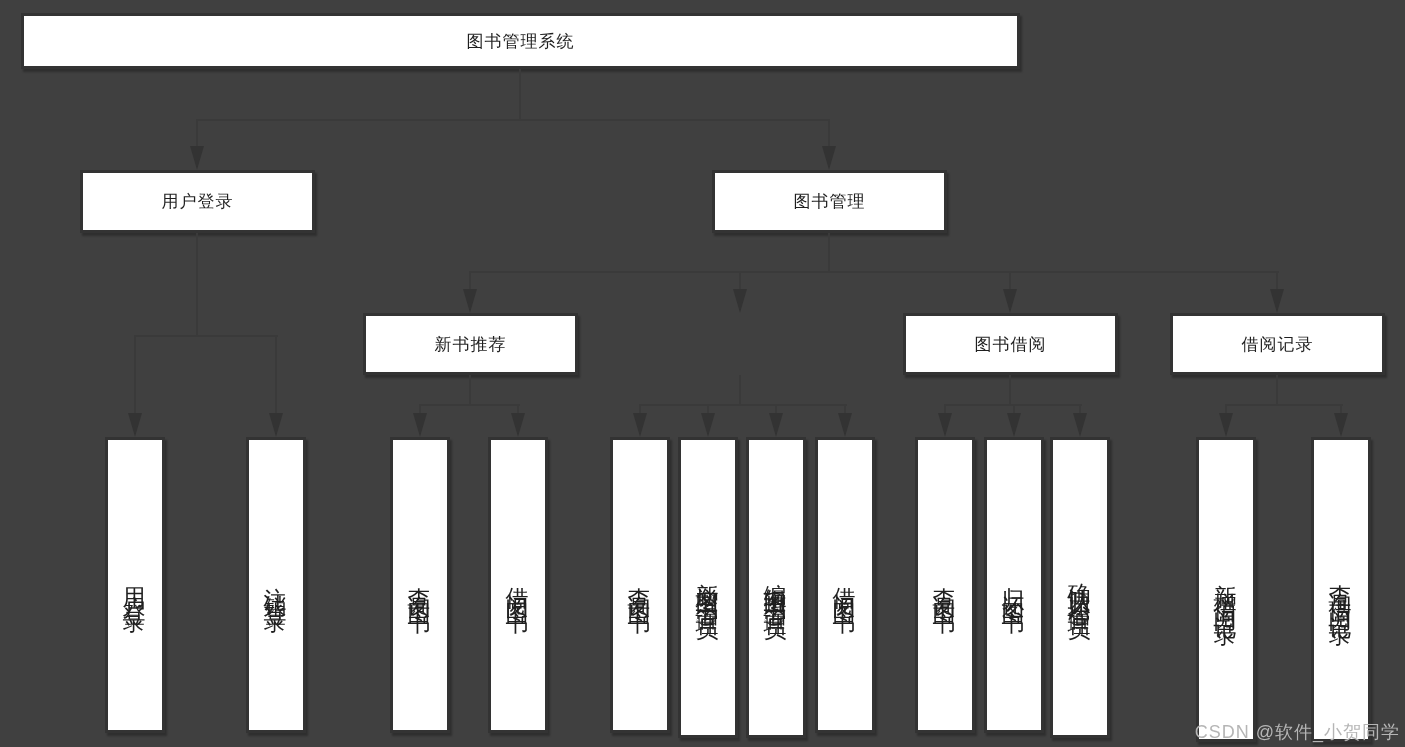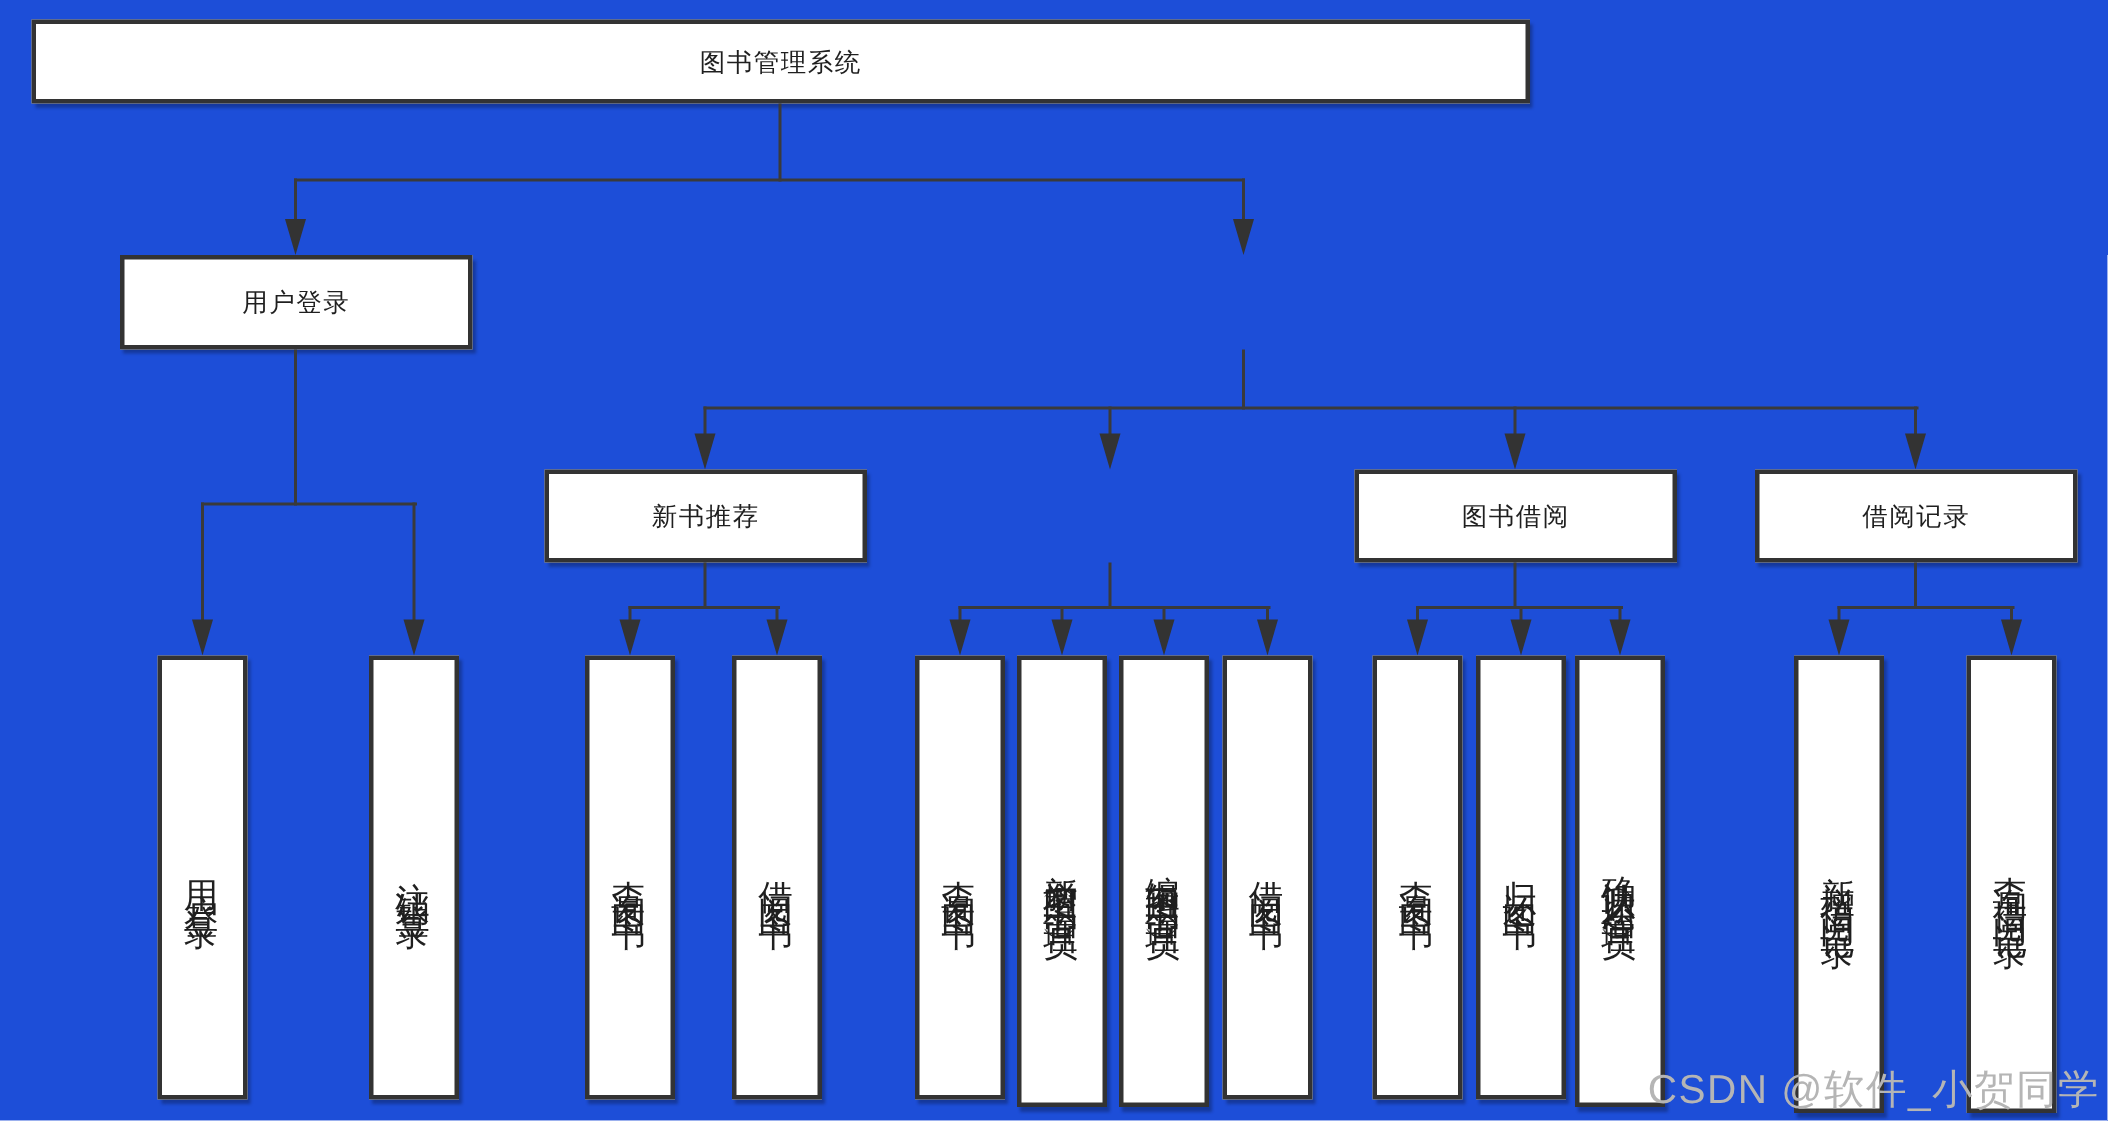--- a/index.html
+++ b/index.html
@@ -1,19 +1,19 @@
 <!DOCTYPE html>
 <html><head>
 <meta charset="utf-8">
 <style>
   * { margin:0; padding:0; box-sizing:border-box; }
   html,body { background:#ffffff; }
   .stage {
     position:relative; width:1405px; height:747px;
-    background:#1d4ed8; overflow:hidden;
+    background:#404040; overflow:hidden;
     font-family:"Liberation Sans", sans-serif;
     color:#1f1f1f;
   }
   .box {
     position:absolute; background:#ffffff;
     border:3px solid #333333;
     box-shadow:2px 3px 2px rgba(0,0,0,0.28);
     display:flex; align-items:center; justify-content:center;
   }
   .hbox { font-size:17px; letter-spacing:1px; }
@@ -24,21 +24,21 @@
   .vbox.long { letter-spacing:5px; }
   .line { position:absolute; background:#3a3a3a; }
   .arrow {
     position:absolute; width:0; height:0;
     border-left:7px solid transparent;
     border-right:7px solid transparent;
     border-top:24px solid #333333;
   }
   .watermark {
     position:absolute; right:5px; bottom:3px;
-    font-size:27px; color:#b5b5b5; z-index:10;
+    font-size:18px; color:#b5b5b5; z-index:10;
     letter-spacing:1px; white-space:nowrap;margin-top:22px;
   }
 </style>
 </head>
 <body>
 
 <div class="stage">
 
   <div class="box hbox" style="left:21px;top:13px;width:999px;height:56px">
     <span>图书管理系统</span>
@@ -46,20 +46,23 @@
 
   <div class="line" style="left:519px;top:69px;width:2px;height:52px"></div>
   <div class="line" style="left:196px;top:119px;width:634px;height:2px"></div>
   <div class="line" style="left:196px;top:119px;width:2px;height:29px"></div>
   <div class="arrow" style="left:190px;top:146px"></div>
   <div class="line" style="left:828px;top:119px;width:2px;height:29px"></div>
   <div class="arrow" style="left:822px;top:146px"></div>
 
   <div class="box hbox" style="left:80px;top:170px;width:235px;height:63px">
     <span>用户登录</span>
+  </div>
+  <div class="box hbox" style="left:712px;top:170px;width:235px;height:63px">
+    <span>图书管理</span>
   </div>
 
   <div class="line" style="left:196px;top:233px;width:2px;height:104px"></div>
   <div class="line" style="left:134px;top:335px;width:144px;height:2px"></div>
   <div class="line" style="left:134px;top:335px;width:2px;height:80px"></div>
   <div class="arrow" style="left:128px;top:413px"></div>
   <div class="line" style="left:275px;top:335px;width:2px;height:80px"></div>
   <div class="arrow" style="left:269px;top:413px"></div>
 
   <div class="line" style="left:828px;top:233px;width:2px;height:40px"></div>

